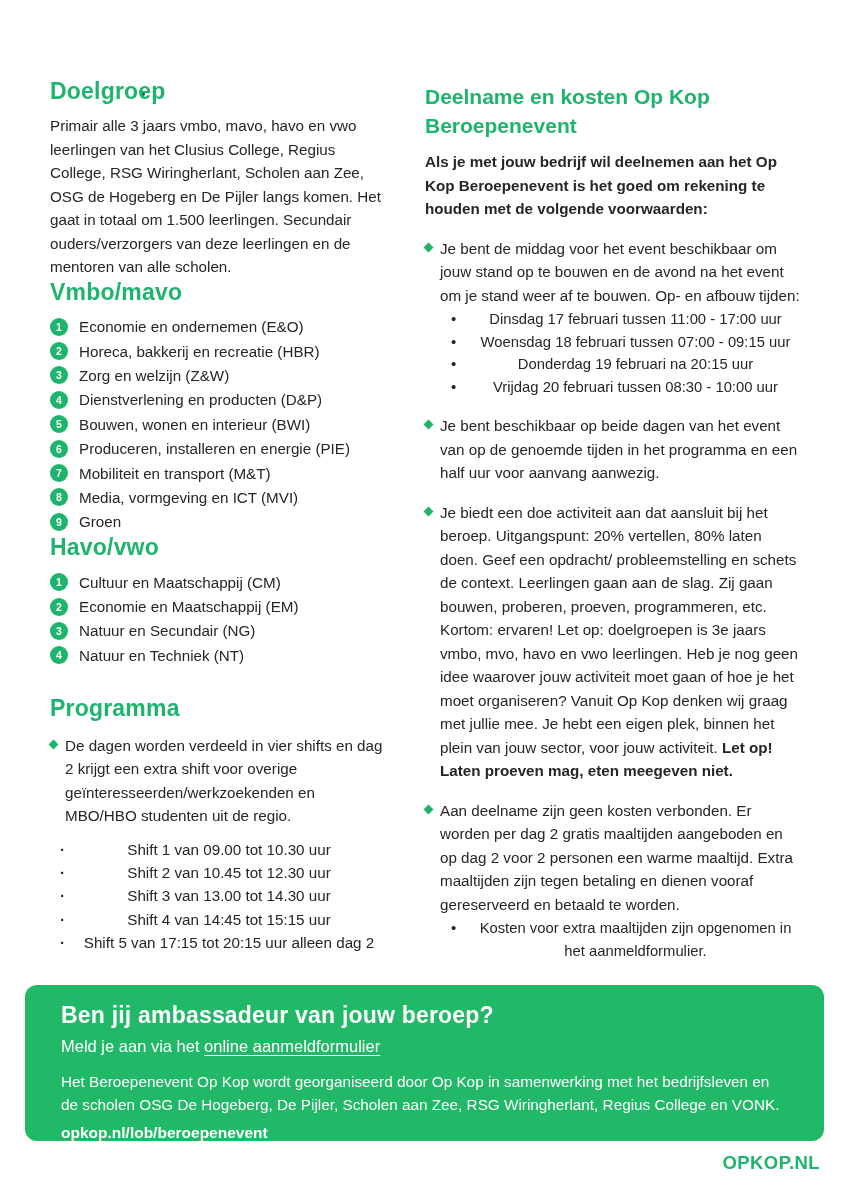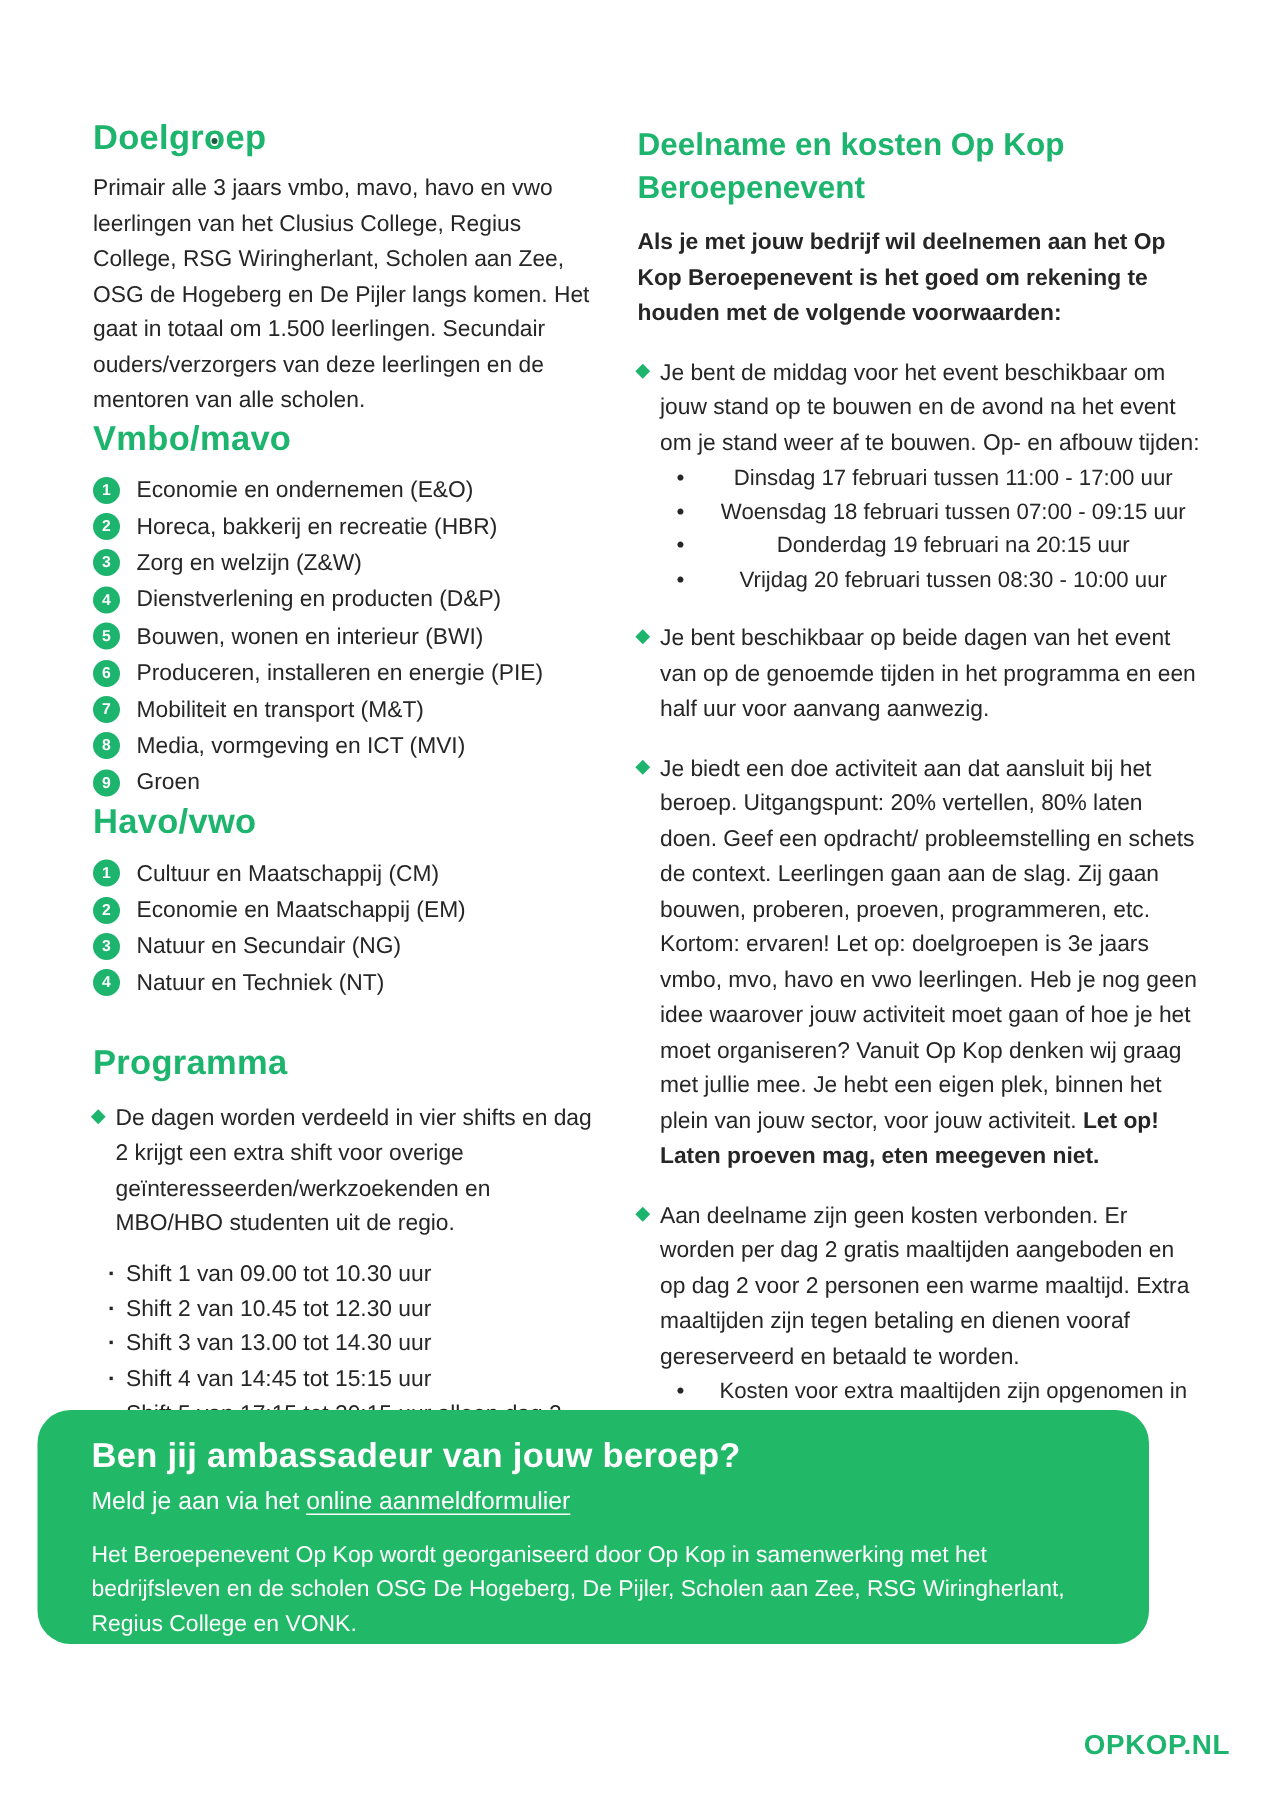--- a/index.html
+++ b/index.html
@@ -12,21 +12,21 @@
     position: relative;
     width: 849px;
     height: 1200px;
     margin: 0 auto;
     background: #ffffff;
     font-family: "Liberation Sans", sans-serif;
     color: var(--ink);
     overflow: hidden;
   }
   .col { position: absolute; }
-  .col-left  { left: 62px;  top: 78px; width: 336px; }
+  .col-left  { left: 50px;  top: 78px; width: 336px; }
   .col-right { left: 425px; top: 82px; width: 378px; }
 
   h2.section-title {
     margin: 0 0 9px 0;
     font-size: 23px;
     line-height: 27px;
     font-weight: bold;
     color: var(--green);
     letter-spacing: 0.2px;
   }
@@ -79,21 +79,21 @@
   }
   ul.dotlist li::before {
     content: "\2022";
     position: absolute;
     left: 0; top: 0;
     font-size: 15px;
   }
   ul.dotlist.loose li { line-height: 22.5px; }
 
   
-  ul.shiftlist { list-style: none; margin: 10px 0 0 0; padding: 0 0 0 10px; }
+  ul.shiftlist { list-style: none; margin: 10px 0 0 0; padding: 0 0 0 10px; text-align: center; }
   ul.shiftlist li {
     position: relative;
     padding-left: 12px;
     font-size: 15.2px;
     line-height: 23.4px;
   }
   ul.shiftlist li::before {
     content: "\00b7";
     position: absolute;
     left: 0; top: 0;
@@ -111,25 +111,25 @@
     margin: 0;
     font-size: 15.2px;
     line-height: 23.5px;
     font-weight: bold;
   }
   .gap-lg { margin-top: 16px; }
 
   
   .banner {
     position: absolute;
-    left: 25px; top: 940px;
-    width: 741px; height: 156px;
+    left: 25px; top: 985px;
+    width: 799px; height: 156px;
     box-sizing: border-box;
     background: var(--banner-green);
-    border-radius: 22px;
+    border-radius: 12px;
     color: #fff;
     padding: 17px 36px 0 36px;
     overflow: hidden;
   }
   .banner-title {
     margin: 0 0 6px 0;
     font-size: 23px;
     font-weight: bold;
     letter-spacing: 0.2px;
   }

